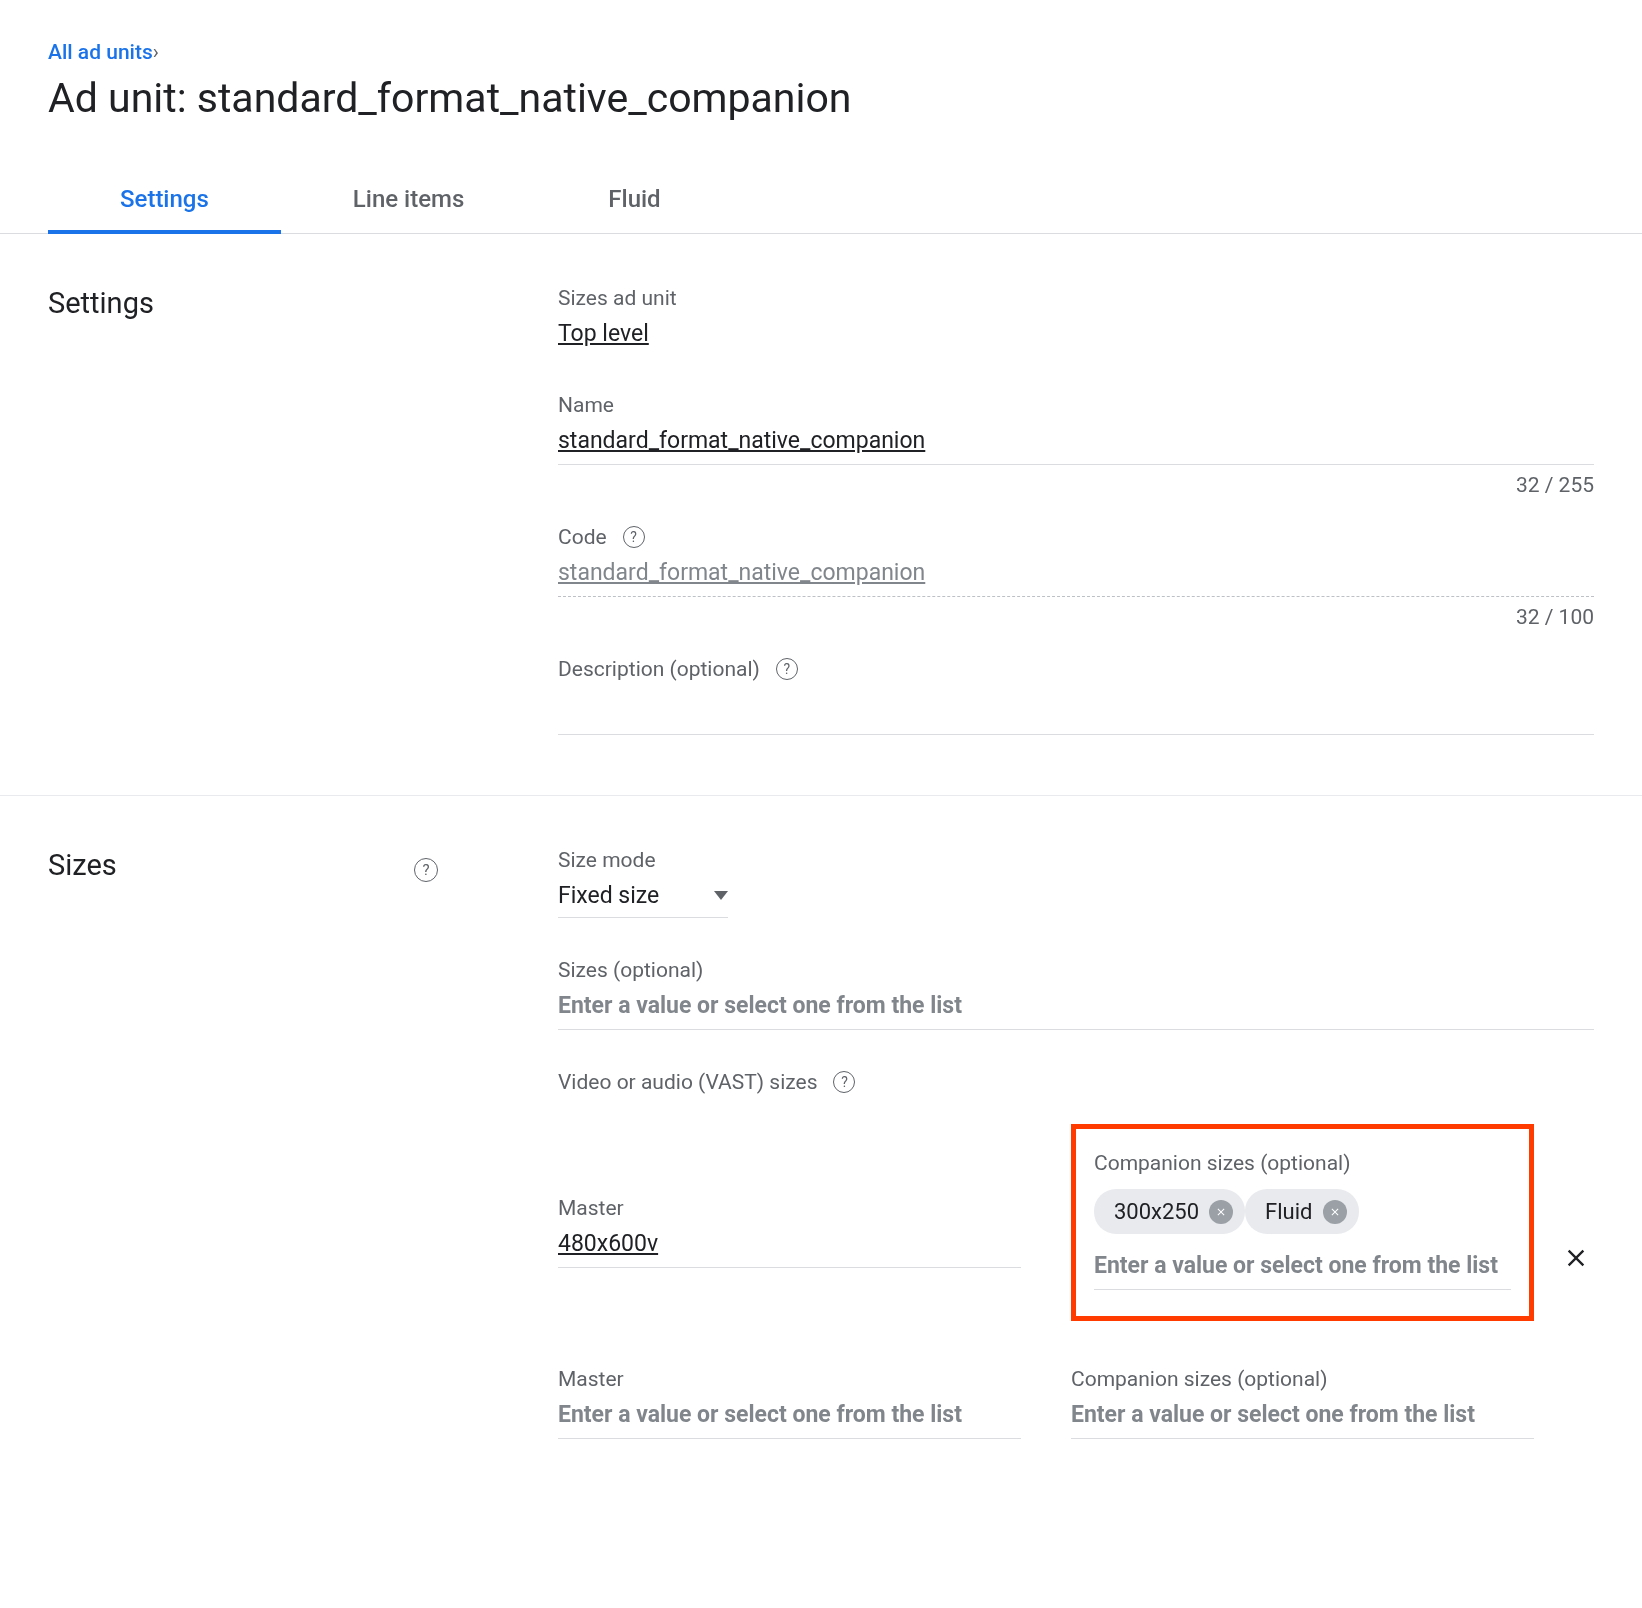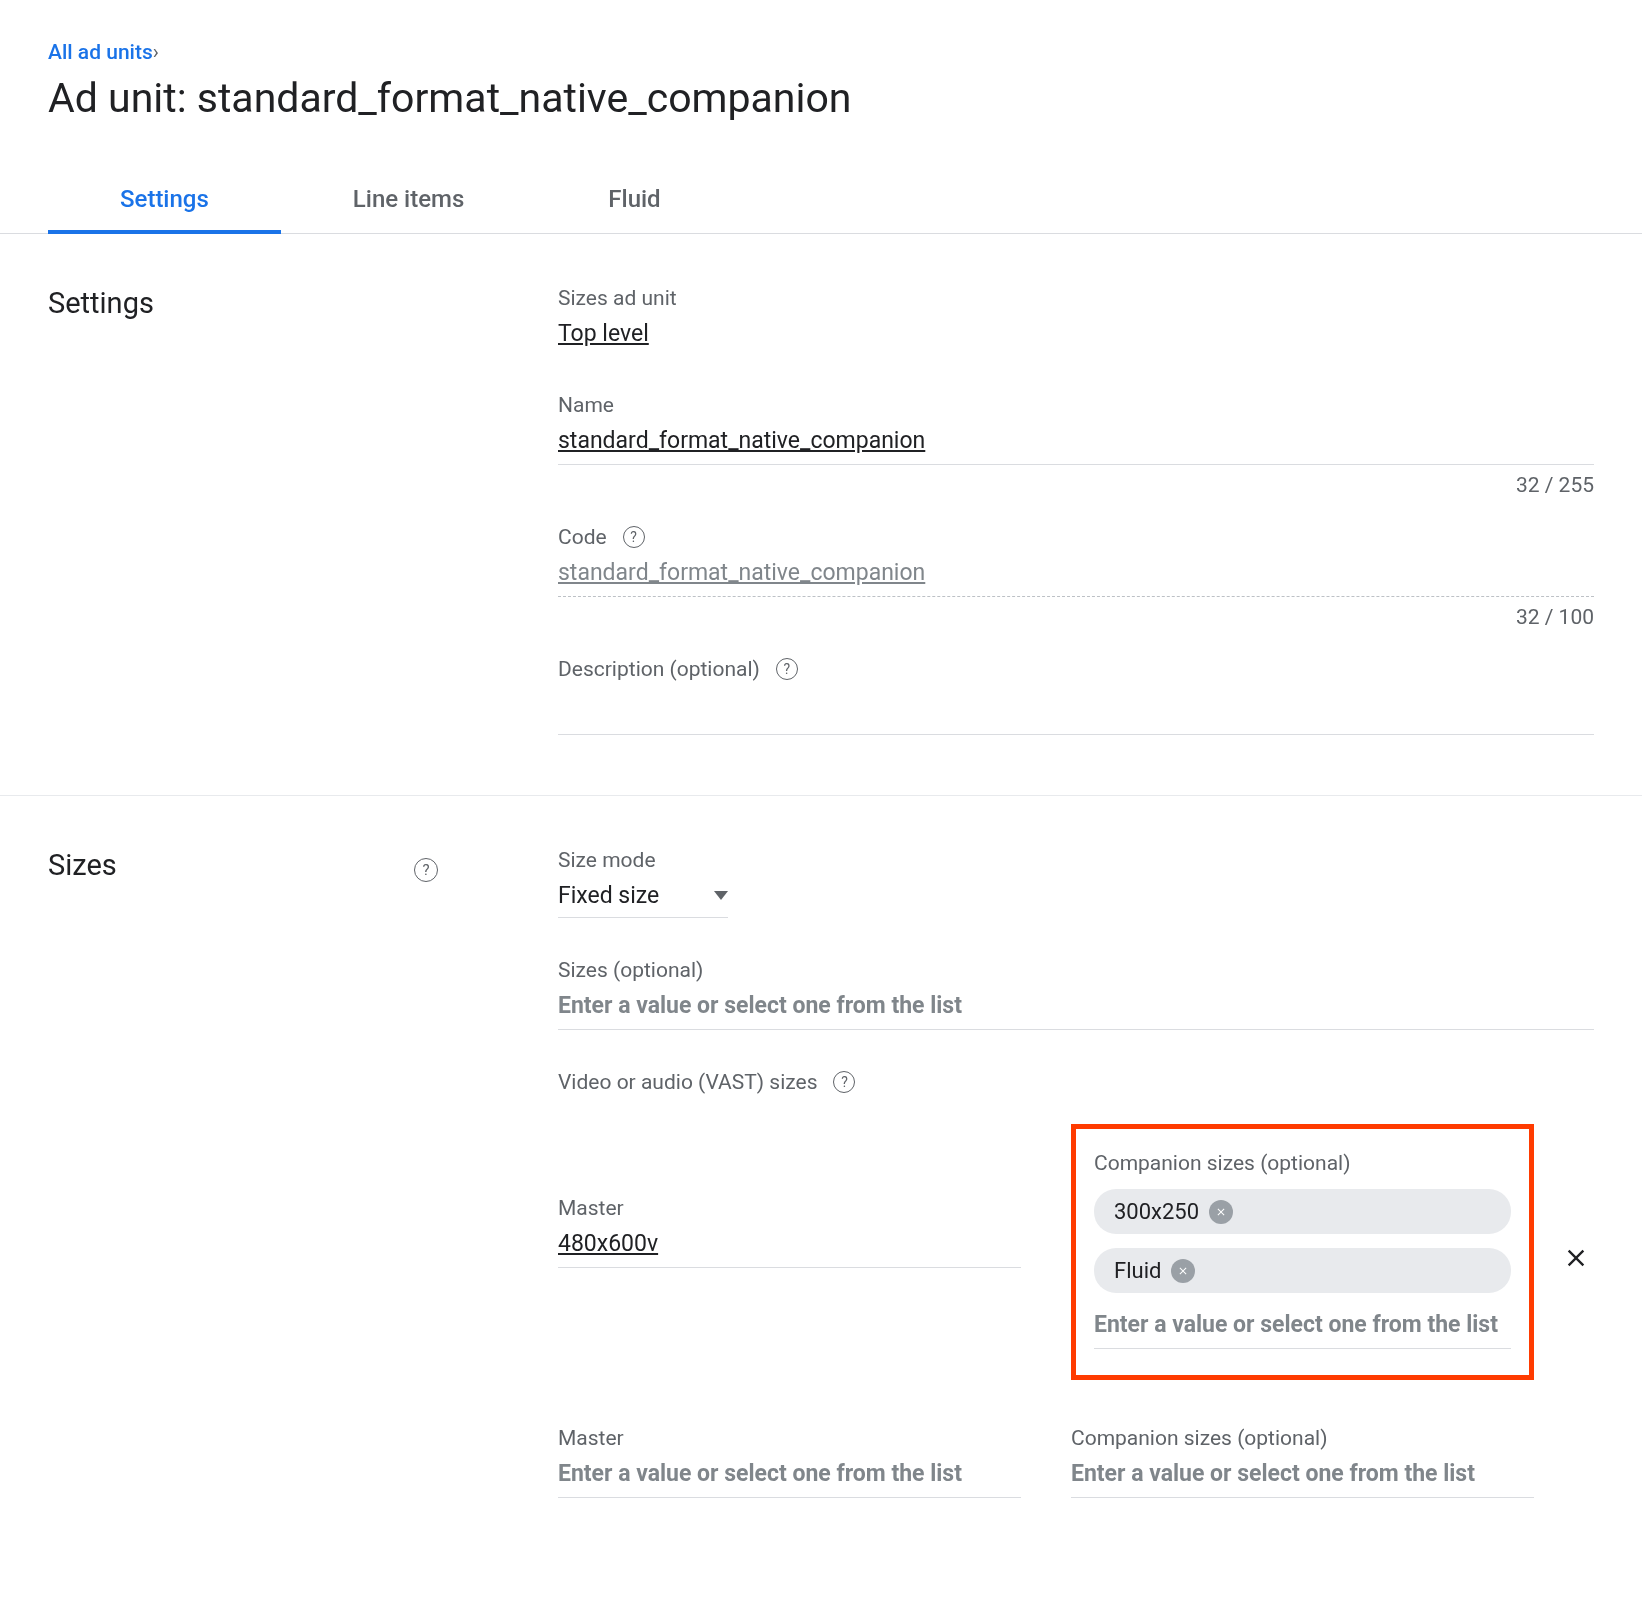--- a/index.html
+++ b/index.html
@@ -38,21 +38,21 @@
   .size-mode { display: flex; align-items: center; gap: 10px; border-bottom: 1px solid #dadce0; width: 170px; padding-bottom: 8px; margin-top: 6px; }
   .size-mode-value { font-size: 23px; color: #202124; }
   .tri-down { width: 0; height: 0; border-left: 7px solid transparent; border-right: 7px solid transparent; border-top: 9px solid #5f6368; margin-left: auto; }
 
   .vast-row { display: flex; gap: 50px; align-items: flex-start; }
   .vast-col { flex: 1; position: relative; }
   .vast-col.r { padding-right: 60px; }
 
   .highlight-box { border: 5px solid #ff3b00; padding: 22px 18px 26px 18px; position: relative; }
 
-  .chips { display: flex; gap: 14px; margin: 14px 0 18px 0; flex-wrap: wrap; flex-direction: column; }
+  .chips { display: flex; margin: 14px 0 18px 0; flex-wrap: wrap; }
   .chip { display: inline-flex; align-items: center; gap: 10px; background: #e8eaed; border-radius: 22px; padding: 10px 12px 10px 20px; font-size: 22px; color: #202124; }
   .chip-x { width: 24px; height: 24px; border-radius: 50%; background: #9aa0a6; display: inline-flex; align-items: center; justify-content: center; cursor: pointer; }
   .chip-x svg { width: 12px; height: 12px; }
 
   .close-row-x { position: absolute; right: 4px; top: 120px; cursor: pointer; }
   .close-row-x svg { width: 28px; height: 28px; }
 
   .vast-row + .vast-row { margin-top: 46px; }
 </style>
 </head>

